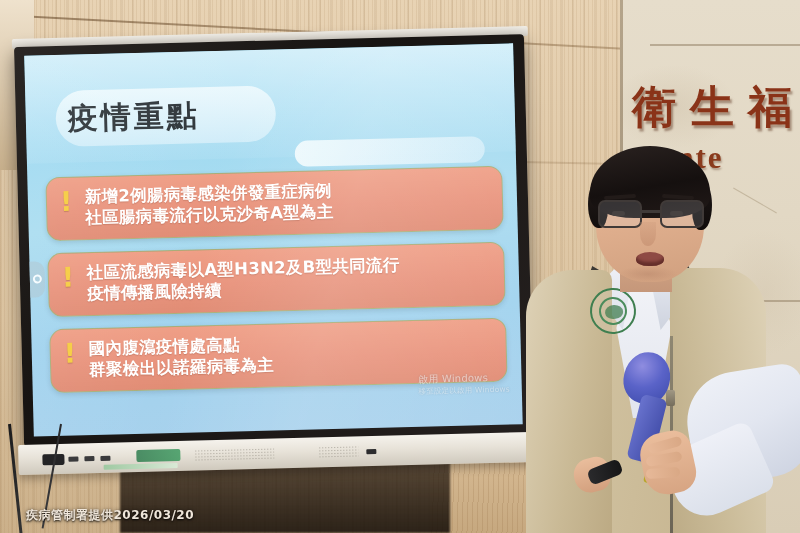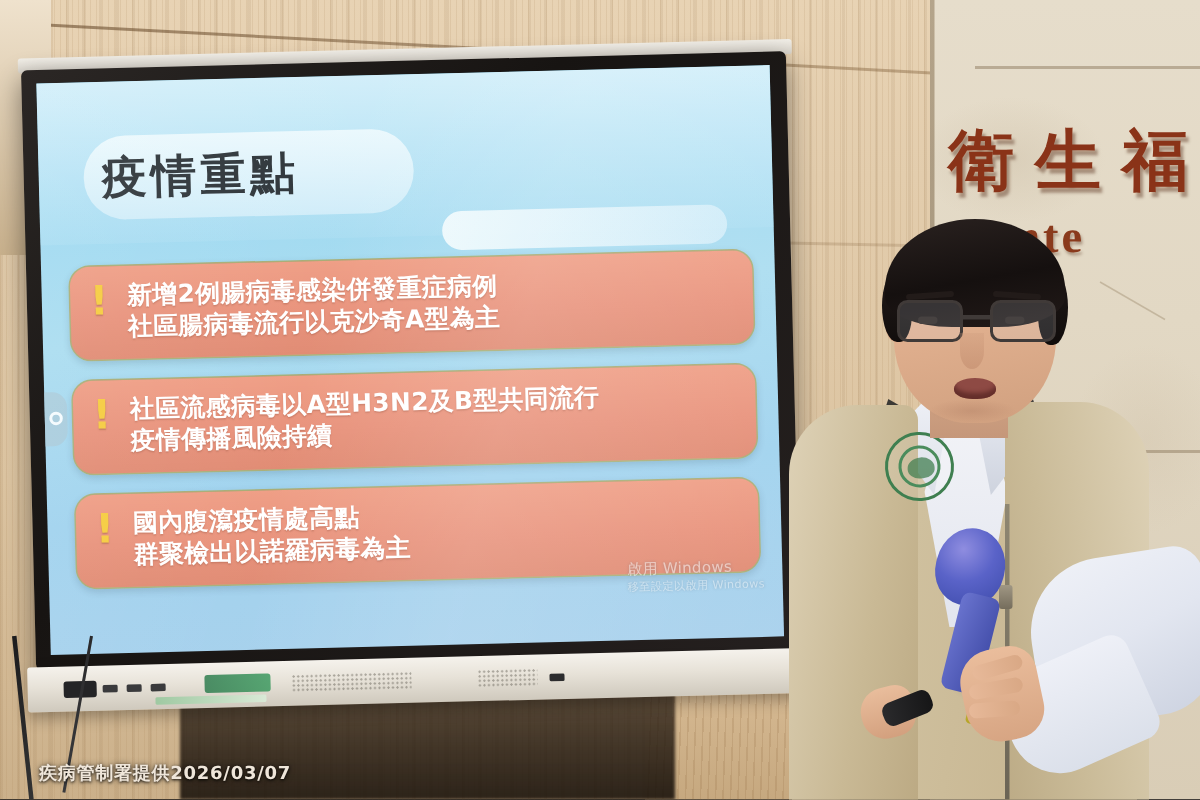--- a/index.html
+++ b/index.html
@@ -575,15 +575,15 @@
     <div class="mic-tip"></div>
     <div class="hand"></div>
     <div class="finger f1"></div>
     <div class="finger f2"></div>
     <div class="finger f3"></div>
 
     <div class="hand2"></div>
     <div class="remote"></div>
   </div>
 
-  <div class="caption">疾病管制署提供2026/03/07</div>
+  <div class="caption">疾病管制署提供2026/03/20</div>
 
 </div>
 
 </body></html>

